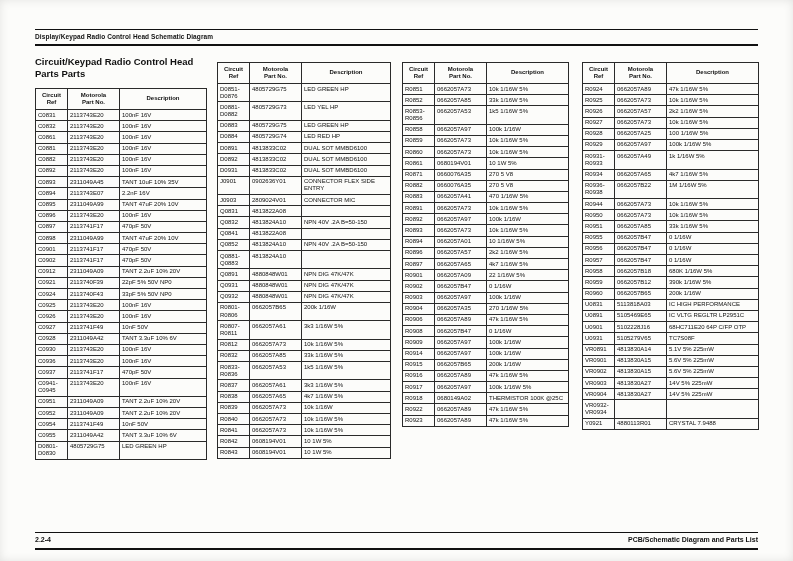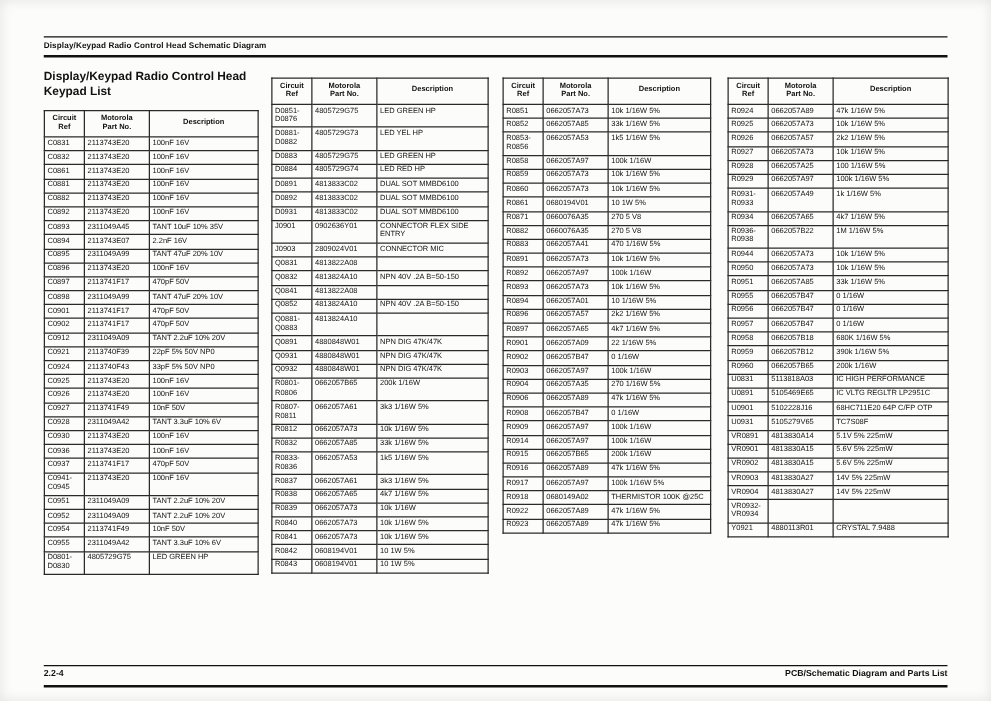--- a/index.html
+++ b/index.html
@@ -63,22 +63,22 @@
 </head>
 <body>
 
 <div class="page">
 
   <div class="rule thin rule-top-1"></div>
   <div class="doc-header">Display/Keypad Radio Control Head Schematic Diagram</div>
   <div class="rule thick rule-top-2"></div>
 
   <div class="page-title">
-    <div>Display/Keypad Radio Control Head</div>
-    <div>Keypad List</div>
+    <div>Circuit/Keypad Radio Control Head</div>
+    <div>Parts Parts</div>
   </div>
 
   <table class="parts-table t1">
     <colgroup>
         <col class="c-ref">
         <col class="c-part">
         <col class="c-desc">
       </colgroup>
     <thead>
       <tr>

